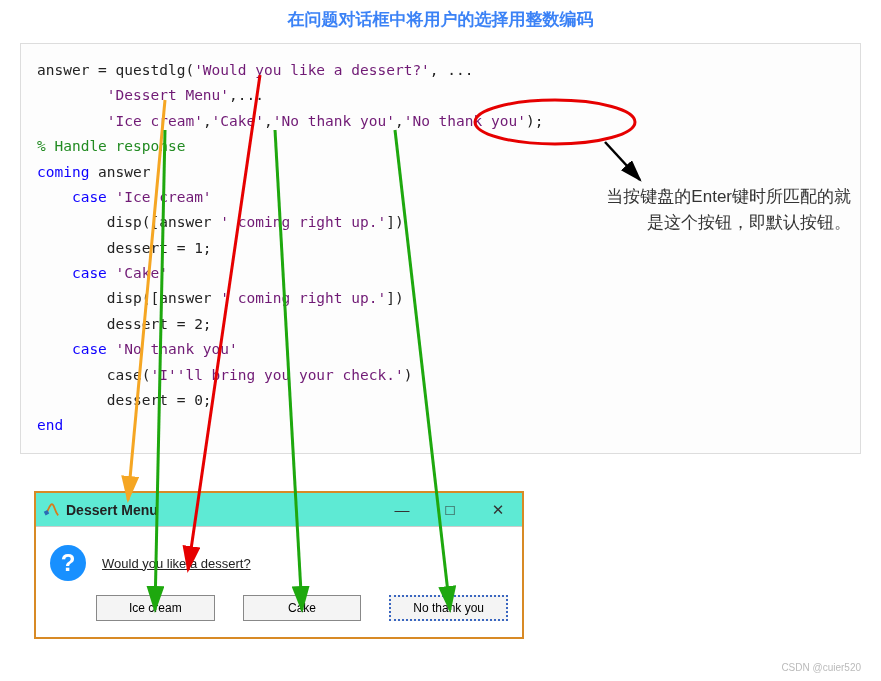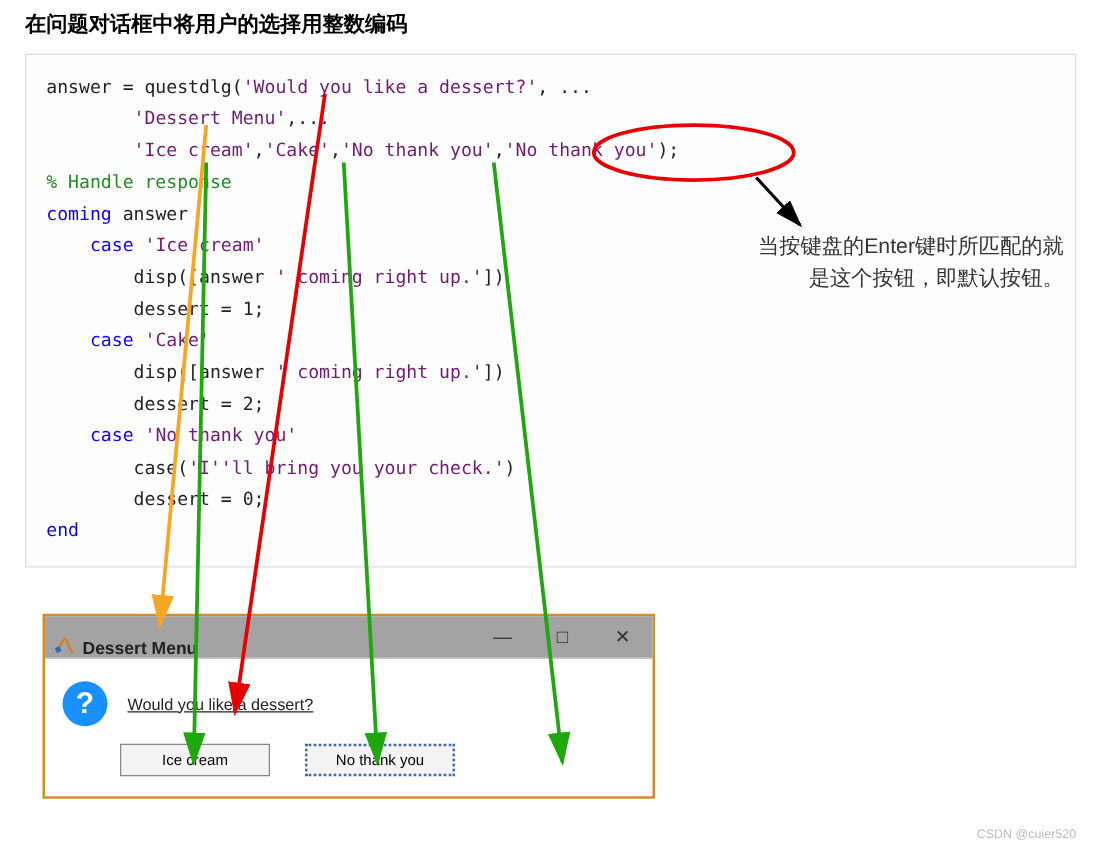--- a/index.html
+++ b/index.html
@@ -5,24 +5,25 @@
     * { box-sizing: border-box; margin: 0; padding: 0; }
     body {
       width: 881px;
       height: 681px;
       font-family: Arial, "Microsoft YaHei", sans-serif;
       background: #fff;
       position: relative;
       padding: 8px 20px;
     }
     .heading {
-      color: #000000;
+      color: #3b82f6;
       font-size: 17px;
       font-weight: bold;
       margin-bottom: 12px;
+      text-align: center;
     }
     .code-block {
       border: 1px solid #ddd;
       background: #fdfdfd;
       padding: 14px 16px;
       font-family: Consolas, Monaco, monospace;
       font-size: 14.5px;
       line-height: 1.75;
       white-space: pre;
       color: #222;
@@ -44,24 +45,24 @@
     .dialog-wrap {
       position: absolute;
       left: 34px;
       top: 491px;
       width: 490px;
       border: 2px solid #d88a25;
       background: #fff;
     }
     .dialog-titlebar {
       display: flex;
-      align-items: flex-end;
+      align-items: center;
       height: 34px;
       border-bottom: 1px solid #ccc;
-      background: #a3a3a3;
+      background: #5eead4;
       padding-left: 6px;
     }
     .matlab-icon {
       width: 18px;
       height: 18px;
       display: inline-flex;
       align-items: center;
       justify-content: center;
       margin-right: 6px;
     }
@@ -166,20 +167,21 @@
       <div class="winbtn">□</div>
       <div class="winbtn">✕</div>
     </div>
   </div>
   <div class="dialog-body">
     <div class="q-icon">?</div>
     <div class="dialog-text">Would you like a dessert?</div>
   </div>
   <div class="dialog-buttons">
     <div class="dlg-btn">Ice cream</div>
+    <div class="dlg-btn">Cake</div>
     <div class="dlg-btn default-btn">No thank you</div>
   </div>
 </div>
 
 <svg class="svg-overlay">
   <defs>
     <marker id="ah-green" markerWidth="10" markerHeight="10" refX="8" refY="3" orient="auto">
       <path d="M0,0 L9,3 L0,6 Z" fill="#1ea80e"></path>
     </marker>
     <marker id="ah-orange" markerWidth="10" markerHeight="10" refX="8" refY="3" orient="auto">

